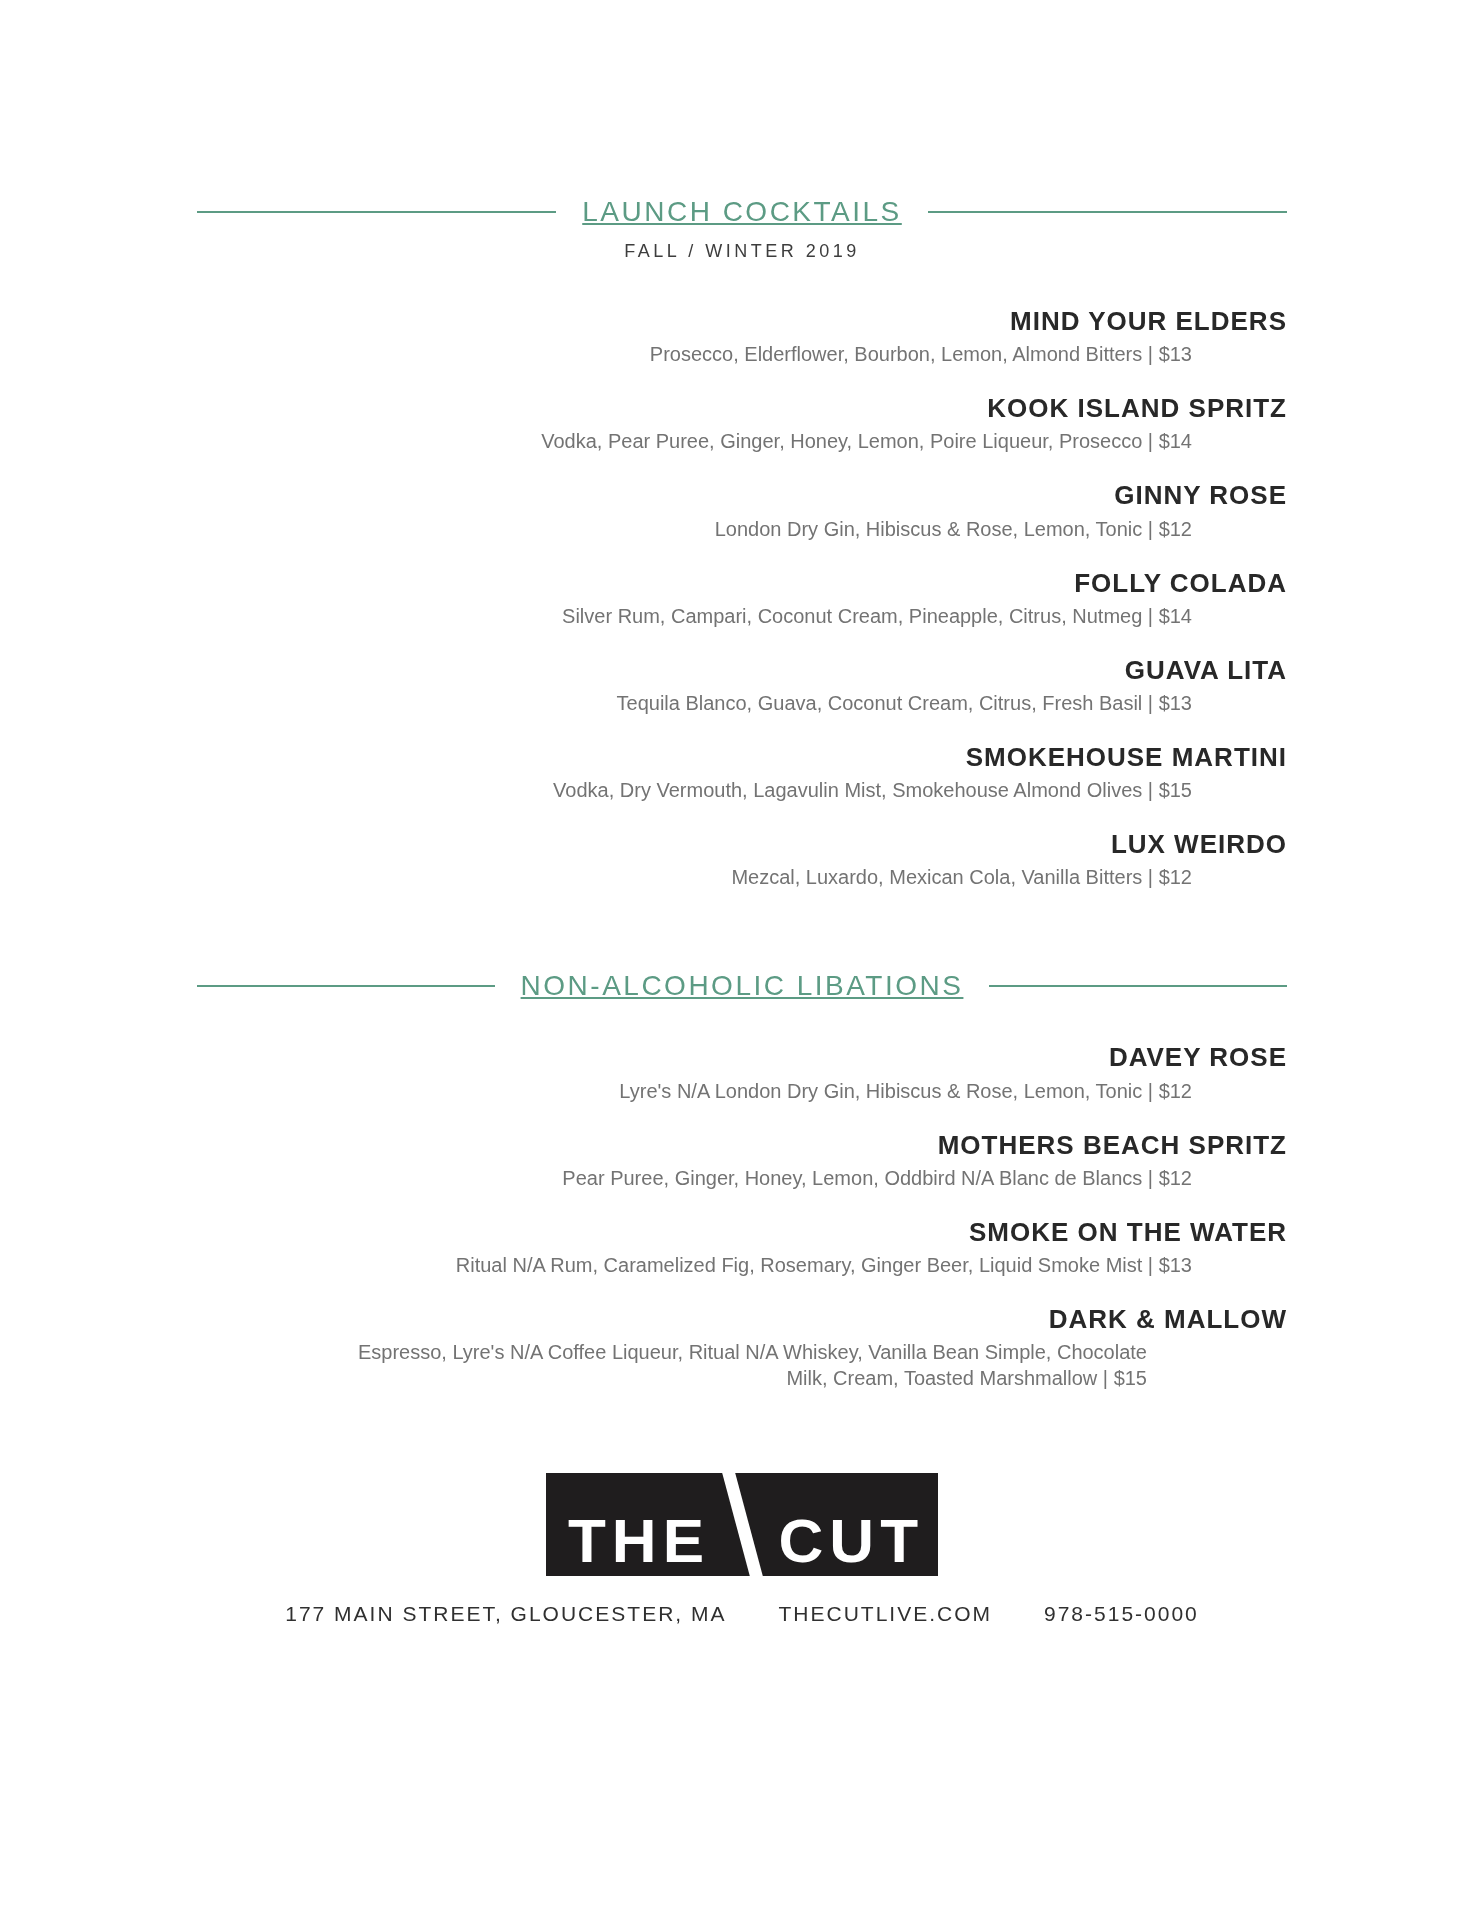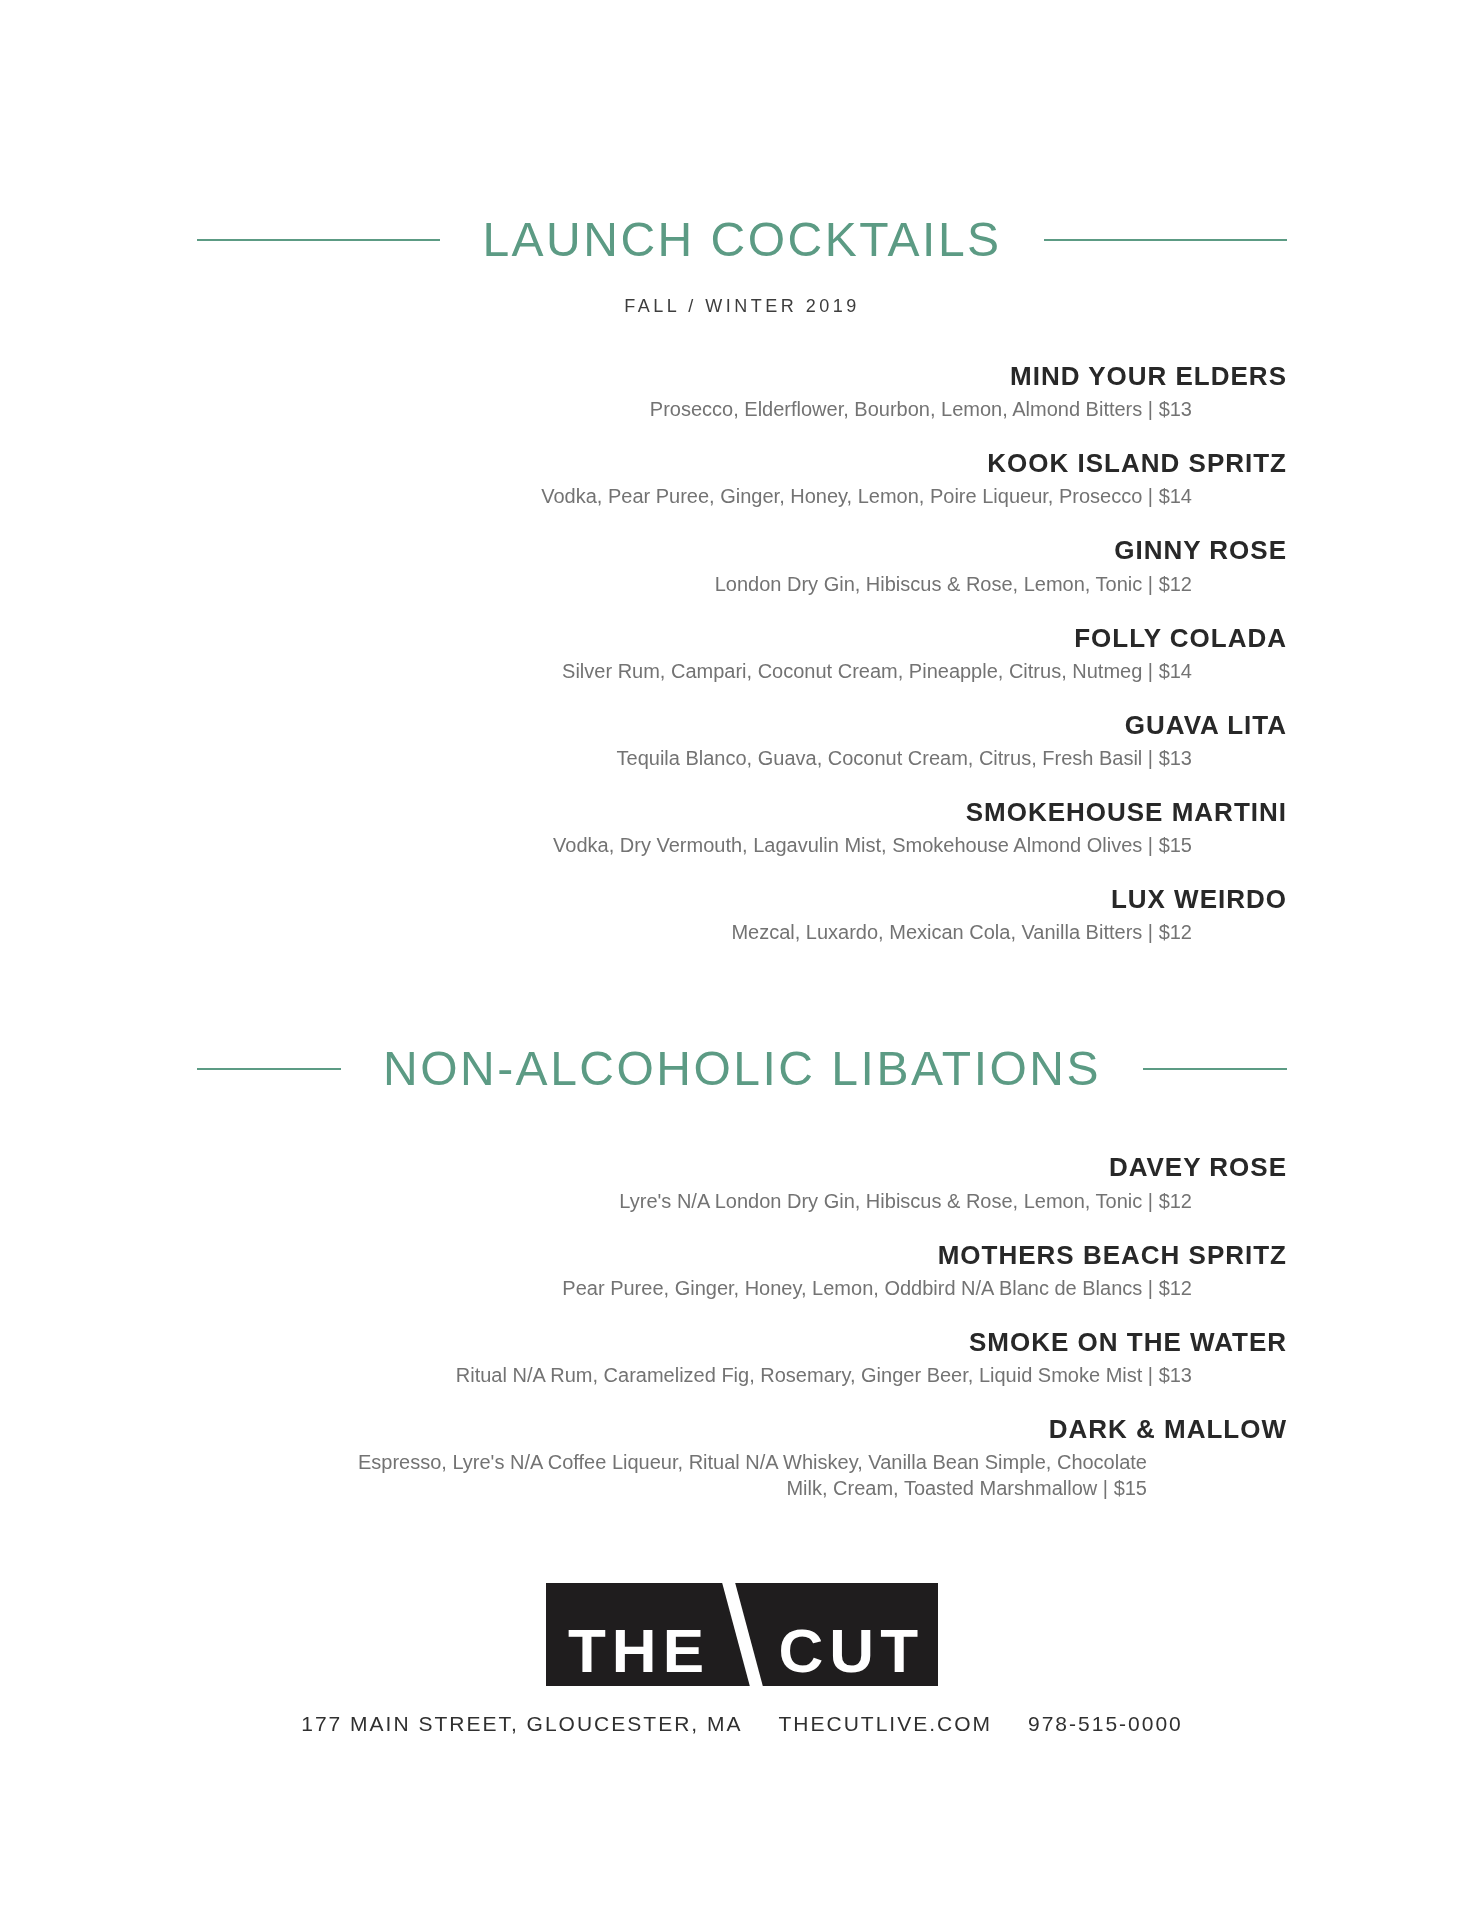--- a/index.html
+++ b/index.html
@@ -25,26 +25,27 @@
     display: flex;
     align-items: center;
     gap: 26px;
   }
   .rule {
     flex: 1;
     height: 2px;
     background: #5C9B84;
   }
   .section-title {
-    margin: 16px;
-    font-size: 48px;
+    margin: 0;
+    font-size: 28px;
     font-weight: 400;
     letter-spacing: 2.5px;
     color: #5C9B84;
     white-space: nowrap;
+    text-decoration: underline;
   }
   .section-subtitle {
     margin-top: 13px;
     font-size: 18px;
     letter-spacing: 3.5px;
     color: #3d3d3d;
   }
   
   .items { margin-top: 44px; }
   .section--na .items { margin-top: 40px; }
@@ -92,21 +93,21 @@
     height: 100%;
     width: 13px;
     background: #ffffff;
     transform: skewX(15deg);
   }
   
   .footer {
     margin-top: 26px;
     display: flex;
     justify-content: center;
-    gap: 36px;
+    gap: 52px;
     font-size: 21px;
     letter-spacing: 2px;
     color: #303030;
   }
 </style>
 </head>
 <body>
 
 <div class="menu">
 

